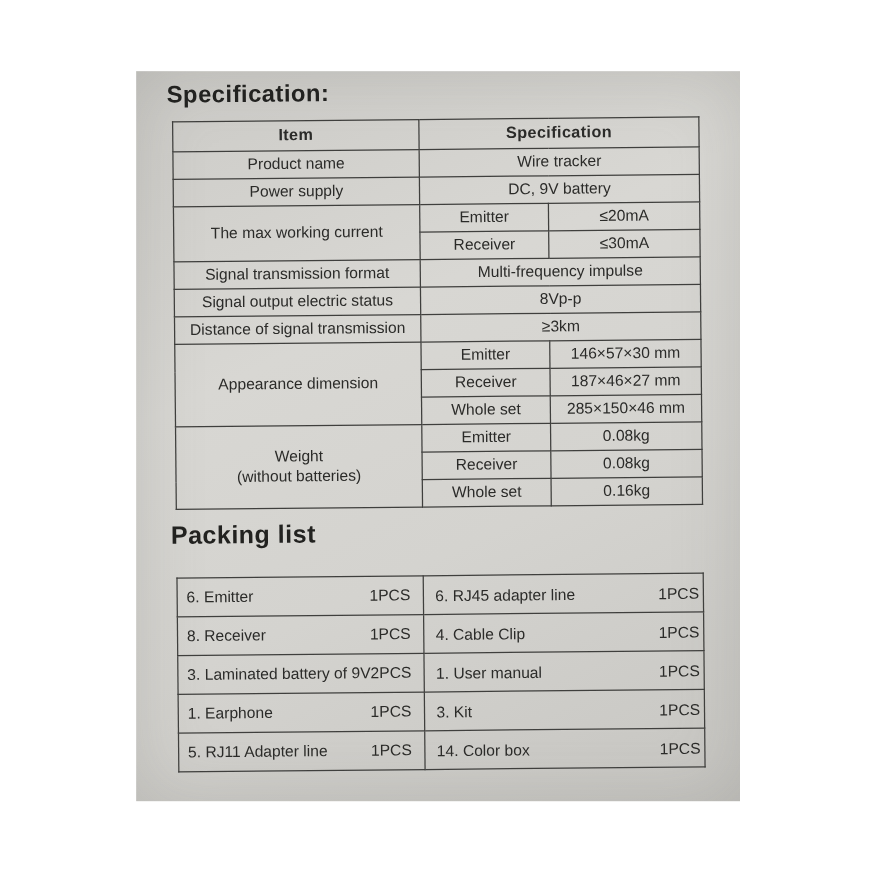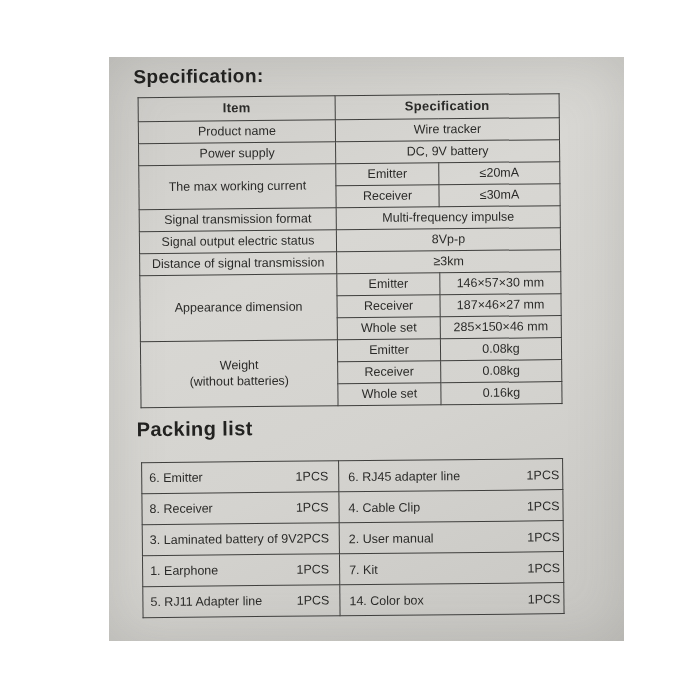--- a/index.html
+++ b/index.html
@@ -20,21 +20,20 @@
   
   .photo {
     position: absolute;
     left: 109px;
     top: 57px;
     width: 483px;
     height: 584px;
     background: linear-gradient(155deg, #cccbc7 0%, #d8d7d3 35%, #d4d3cf 62%, #c7c6c2 100%);
     box-shadow: inset 0 0 55px rgba(105,105,100,0.22);
     overflow: hidden;
-    padding-left: 32px;
   }
   .tilt {
     position: absolute;
     inset: 0;
     transform: rotate(-0.55deg);
     transform-origin: 50% 50%;
   }
   .section-title {
     position: absolute;
     color: #222220;
@@ -224,35 +223,35 @@
           </tr>
           <tr>
             <td class="half-left">
               <div class="pack-cell">
                 <span>3. Laminated battery of 9V</span>
                 <span>2PCS</span>
               </div>
             </td>
             <td class="half-right">
               <div class="pack-cell">
-                <span>2. User manual</span>
+                <span>1. User manual</span>
                 <span>1PCS</span>
               </div>
             </td>
           </tr>
           <tr>
             <td class="half-left">
               <div class="pack-cell">
                 <span>1. Earphone</span>
                 <span>1PCS</span>
               </div>
             </td>
             <td class="half-right">
               <div class="pack-cell">
-                <span>7. Kit</span>
+                <span>3. Kit</span>
                 <span>1PCS</span>
               </div>
             </td>
           </tr>
           <tr>
             <td class="half-left">
               <div class="pack-cell">
                 <span>5. RJ11 Adapter line</span>
                 <span>1PCS</span>
               </div>

